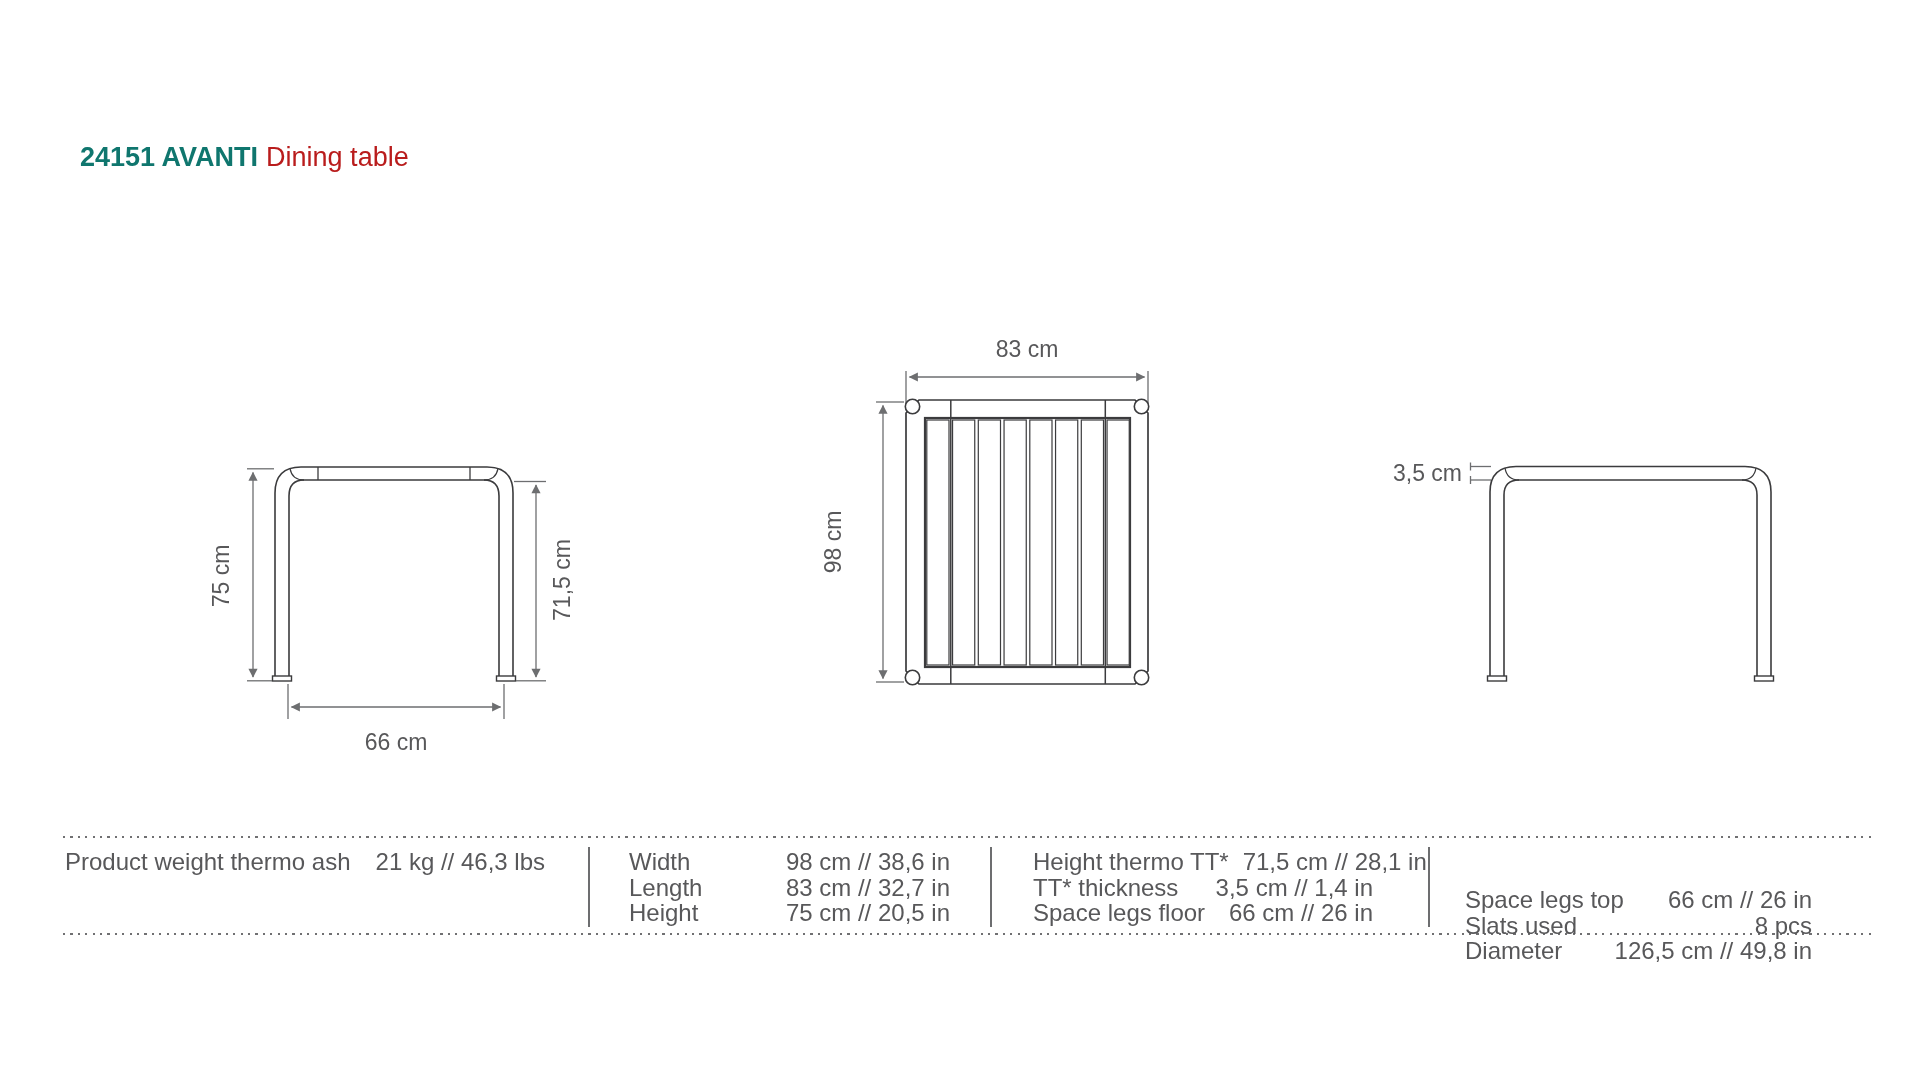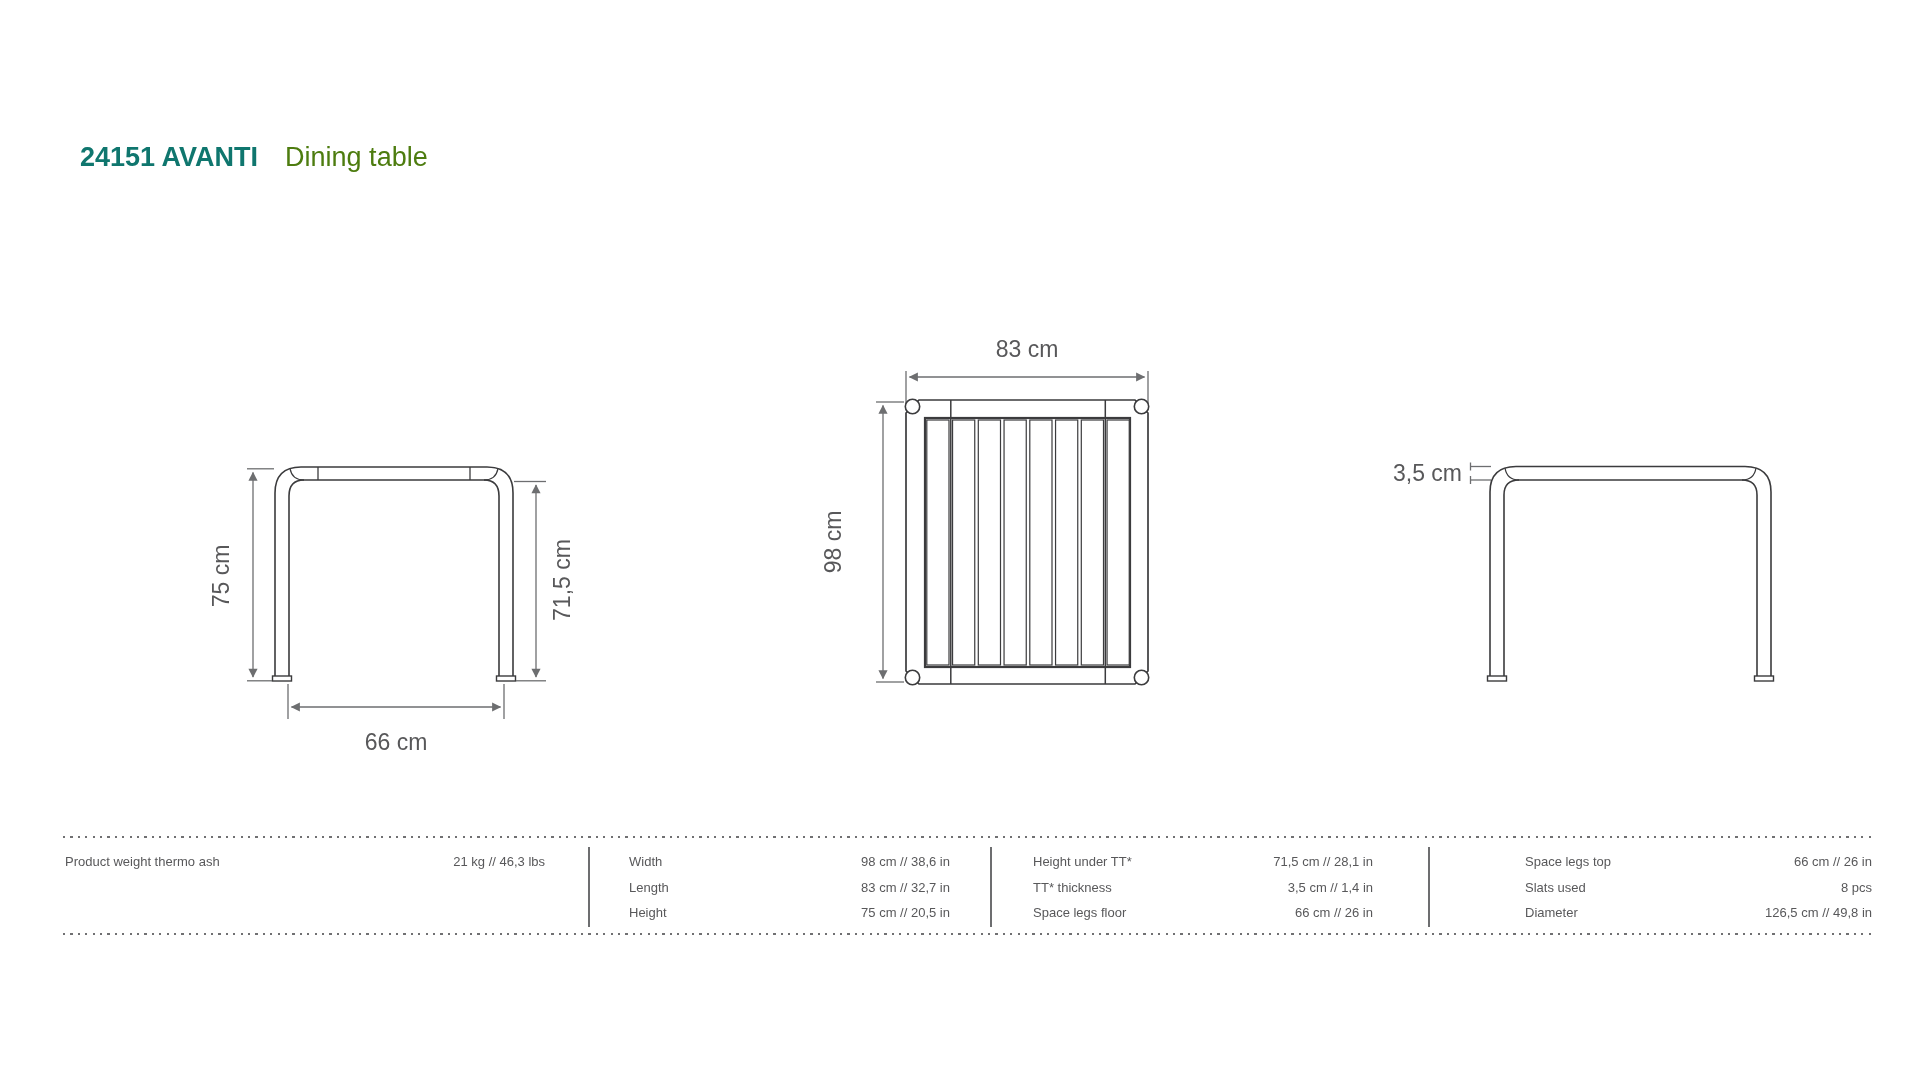--- a/index.html
+++ b/index.html
@@ -2,21 +2,21 @@
 <html><head>
 <meta charset="utf-8">
 <style>
   html,body{margin:0;padding:0;background:#ffffff;}
   body{width:1920px;height:1080px;position:relative;overflow:hidden;
        font-family:"Liberation Sans","DejaVu Sans",sans-serif;}
 
   
   .page-title{position:absolute;left:80px;top:141px;font-size:27px;line-height:32px;white-space:nowrap;}
   .page-title .bold{font-weight:700;color:#0f766e;}
-  .page-title .regular{font-weight:400;color:#4d7c0f;margin-left:27px;}
+  .page-title .regular{font-weight:400;color:#b91c1c;margin-left:8px;}
 
   
   svg{position:absolute;overflow:visible;}
   #front-view{left:200px;top:430px;}
   #top-view{left:810px;top:320px;}
   #side-view{left:1370px;top:430px;}
 
   .frame{stroke:#3b3b3d;stroke-width:1.6;fill:none;stroke-linecap:round;}
   .frame-thin{stroke:#3b3b3d;stroke-width:1.3;fill:none;}
   .foot{stroke:#3b3b3d;stroke-width:1.4;fill:#ffffff;}
@@ -28,28 +28,28 @@
   .inner-rect{stroke:#3b3b3d;stroke-width:2.2;fill:none;}
   .slats{stroke:#3b3b3d;stroke-width:1.2;fill:#ffffff;}
 
   
   .dotted-rule{position:absolute;left:63px;width:1808px;height:2.2px;
     background:repeating-linear-gradient(to right,#707072 0 2.2px,transparent 2.2px 7.4px);}
   #rule-top{top:836px;}
   #rule-bottom{top:933px;}
   .col-sep{position:absolute;top:847px;height:80px;width:2px;background:#6d6e70;}
   #sep-1{left:588px;} #sep-2{left:990px;} #sep-3{left:1428px;}
-  .spec-col{position:absolute;top:849px;font-size:13px;line-height:25.5px;color:#58585a;}
+  .spec-col{position:absolute;top:849px;font-size:24px;line-height:25.5px;color:#58585a;}
   .spec-row{display:flex;justify-content:space-between;white-space:nowrap;}
   .spec-row .lbl{text-align:left;padding-right:14px;}
   .spec-row .val{text-align:right;}
   #col-1{left:65px;width:480px;}
   #col-2{left:629px;width:321px;}
   #col-3{left:1033px;width:340px;}
-  #col-4{left:1525px;width:347px;}
+  #col-4{left:1465px;width:347px;margin-top:38px;}
 </style>
 </head>
 <body>
 
 <div class="page-title">
   <span class="bold">24151 AVANTI</span><span class="regular">Dining table</span>
 </div>
 
 <svg id="front-view" width="400" height="340" viewBox="0 0 400 340">
   <defs>
@@ -172,21 +172,21 @@
     <span class="val">83 cm // 32,7 in</span>
   </div>
   <div class="spec-row">
     <span class="lbl">Height</span>
     <span class="val">75 cm // 20,5 in</span>
   </div>
 </div>
 
 <div id="col-3" class="spec-col">
   <div class="spec-row">
-    <span class="lbl">Height under TT*</span>
+    <span class="lbl">Height thermo TT*</span>
     <span class="val">71,5 cm // 28,1 in</span>
   </div>
   <div class="spec-row">
     <span class="lbl">TT* thickness</span>
     <span class="val">3,5 cm // 1,4 in</span>
   </div>
   <div class="spec-row">
     <span class="lbl">Space legs floor</span>
     <span class="val">66 cm // 26 in</span>
   </div>

